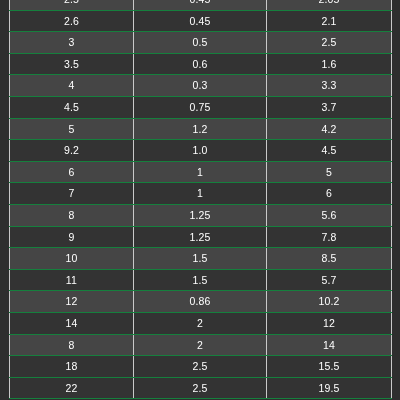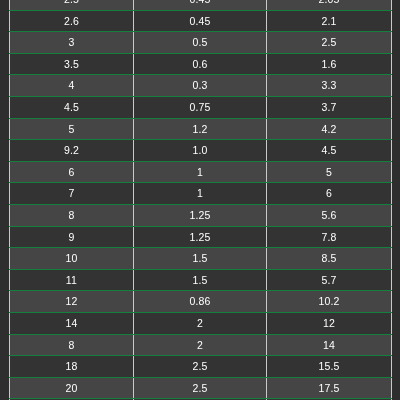--- a/index.html
+++ b/index.html
@@ -163,25 +163,20 @@
           <tr class="odd">
             <td class="first">8</td>
             <td>2</td>
             <td>14</td>
           </tr>
           <tr class="even">
             <td class="first">18</td>
             <td>2.5</td>
             <td>15.5</td>
           </tr>
-          <tr class="odd">
-            <td class="first">20</td>
-            <td>2.5</td>
-            <td>17.5</td>
-          </tr>
           <tr class="even">
             <td class="first">22</td>
             <td>2.5</td>
             <td>19.5</td>
           </tr>
         </tbody>
     </table>
   </div>
 </div>
 

